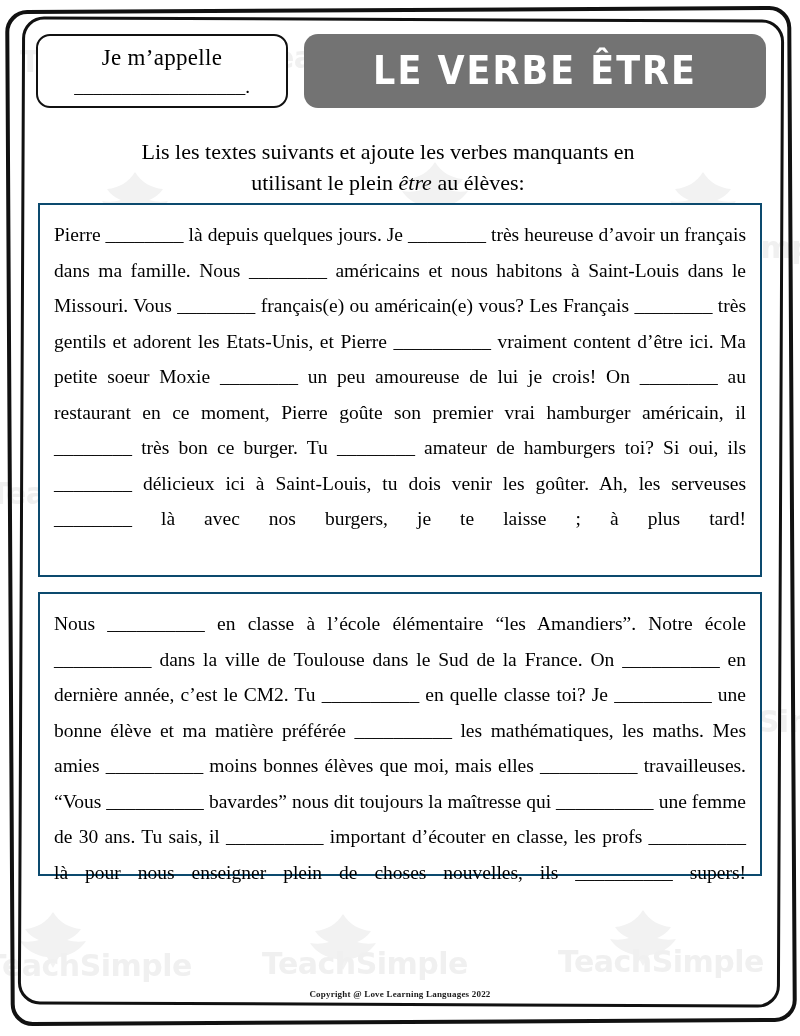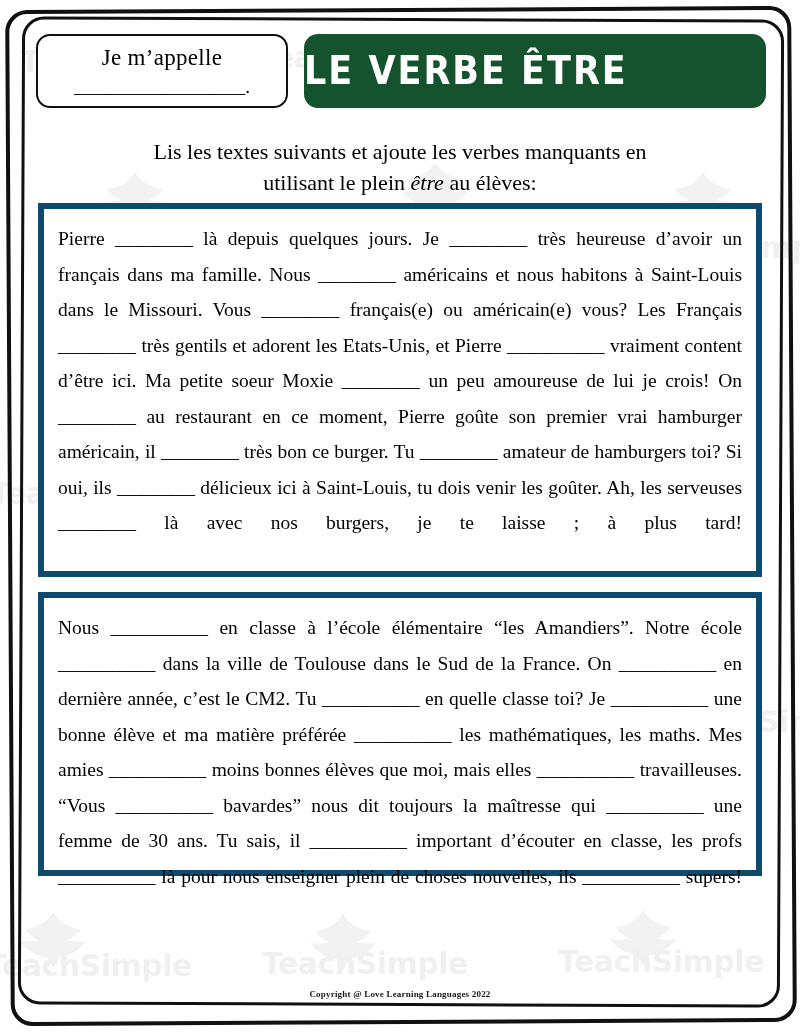--- a/index.html
+++ b/index.html
@@ -97,51 +97,52 @@
     margin-top: 5px;
     font-size: 19px;
     line-height: 20px;
     text-align: center;
     white-space: nowrap;
   }
 
   .title-banner {
     flex: 1;
     height: 74px;
-    background: #14532d;
+    background: #737373;
     border-radius: 14px;
     display: flex;
     align-items: center;
+    justify-content: center;
   }
   .title-text {
     color: #ffffff;
     font-family: "DejaVu Sans", sans-serif;
     font-weight: bold;
     font-size: 35px;
     letter-spacing: 2px;
     text-transform: uppercase;
     transform: scaleY(1.12);
   }
 
   .instructions {
     position: absolute;
-    left: 90px;
+    left: 78px;
     top: 136px;
     width: 620px;
     text-align: center;
     font-size: 22px;
     line-height: 31px;
   }
   .instructions em { font-style: italic; }
 
   .text-box {
     position: absolute;
     left: 38px;
     width: 724px;
-    border: 6px solid #0c4a6e;
+    border: 2px solid #0c4a6e;
     box-sizing: border-box;
     background: #ffffff;
     padding: 12px 14px 12px 14px;
   }
   #passage-1 { top: 203px; height: 374px; }
   #passage-2 { top: 592px; height: 284px; }
 
   .passage-text {
     font-size: 19.5px;
     line-height: 35.5px;

